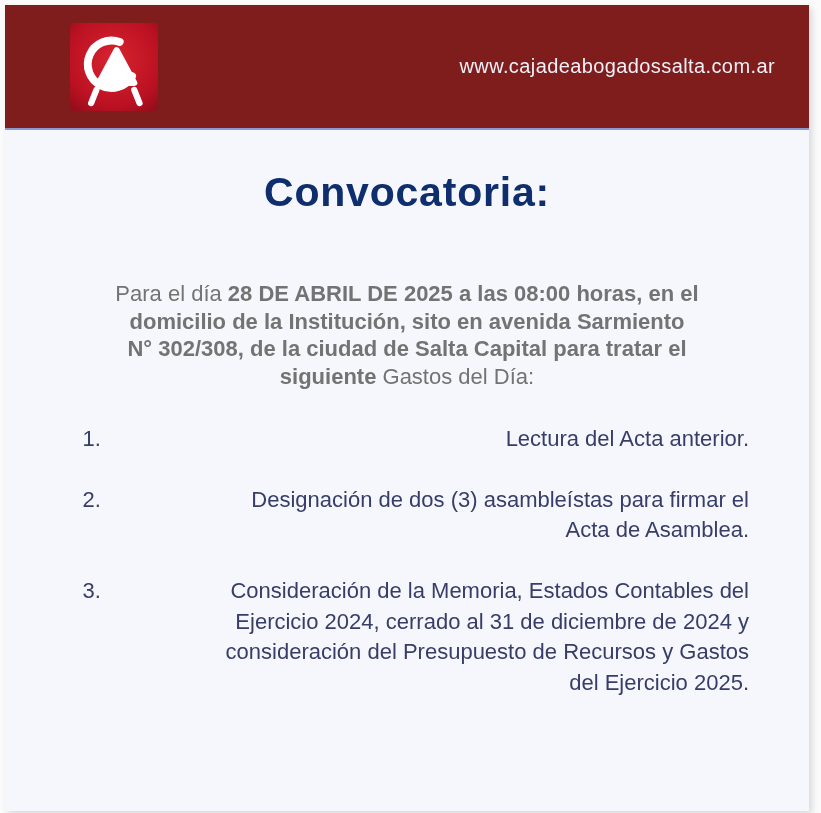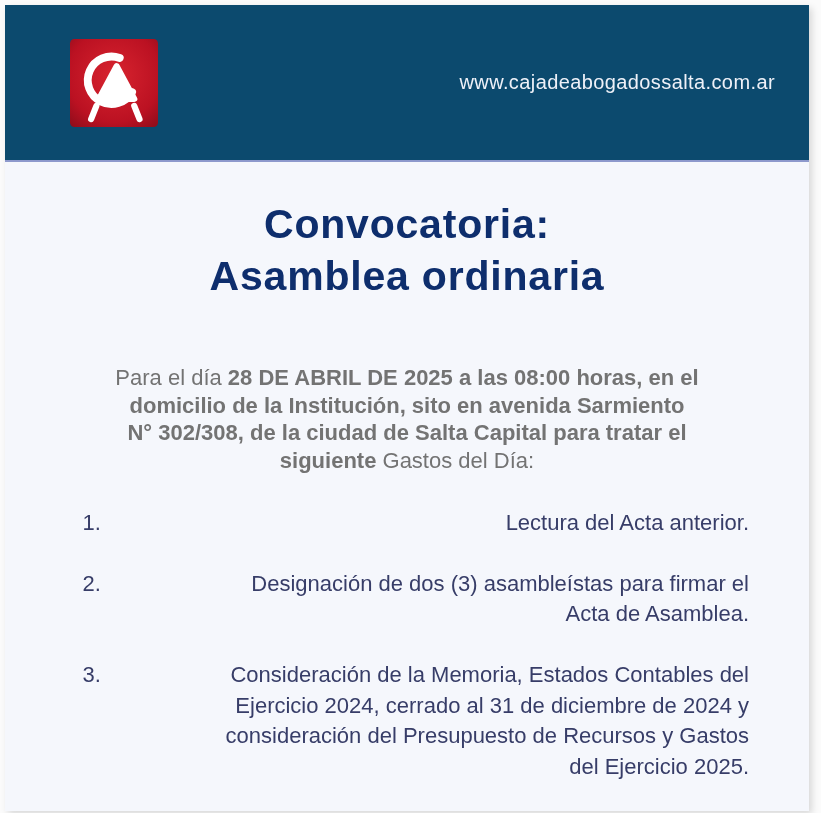--- a/index.html
+++ b/index.html
@@ -18,22 +18,22 @@
     width: 804px;
     height: 806px;
     background: #f5f7fc;
     box-shadow: 3px 3px 7px rgba(0,0,0,0.14);
     display: flex;
     flex-direction: column;
     box-sizing: border-box;
   }
   .flyer-header {
     flex: none;
-    height: 157px;
-    background: #0c4a6e;
+    height: 125px;
+    background: #7f1d1d;
     border-bottom: 2px solid #8d99cc;
     display: flex;
     align-items: center;
     justify-content: space-between;
     padding: 0 34px 0 63px;
     box-sizing: border-box;
   }
   .logo-box {
     width: 92px;
     height: 88px;
@@ -107,21 +107,20 @@
         <path d="M 73 76 L 79 91" fill="none" stroke="#ffffff" stroke-width="7" stroke-linecap="round"></path>
       </svg>
     </div>
     <div class="site-url">www.cajadeabogadossalta.com.ar</div>
   </header>
 
   <main class="flyer-body">
 
     <h1 class="main-title">
       <span>Convocatoria:</span>
-      <span>Asamblea ordinaria</span>
     </h1>
 
     <p class="intro"><span>Para el día </span><b>28 DE ABRIL DE 2025 a las 08:00 horas, en el
 domicilio de la Institución, sito en avenida Sarmiento
 N° 302/308, de la ciudad de Salta Capital para tratar el
 siguiente</b><span> Gastos del Día:</span></p>
 
     <ol class="agenda">
       <li>Lectura del Acta anterior.</li>
       <li>Designación de dos (3) asambleístas para firmar el

